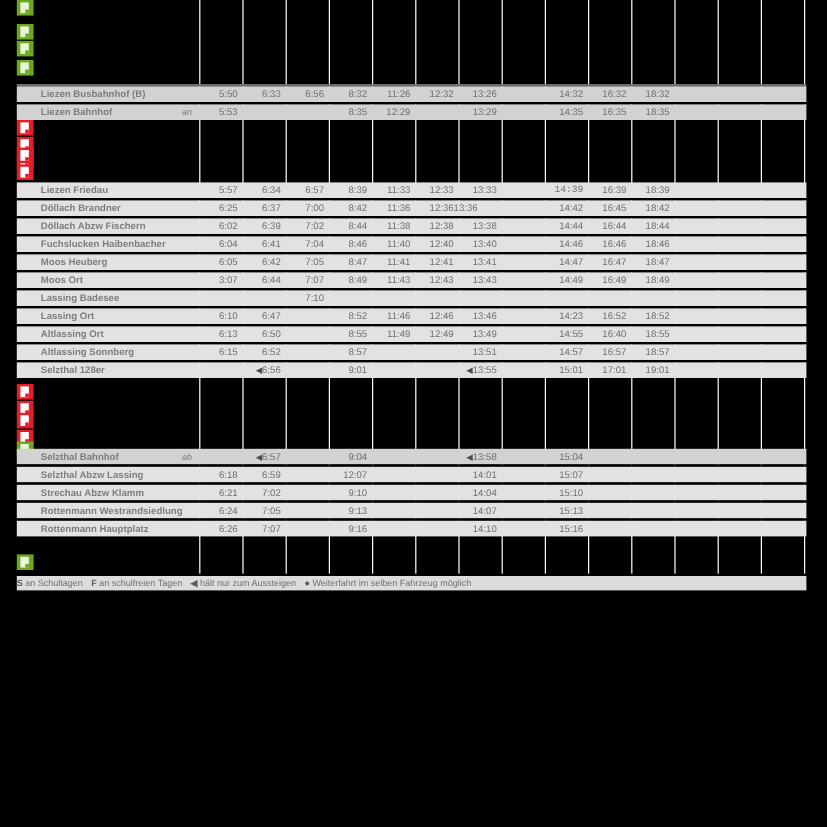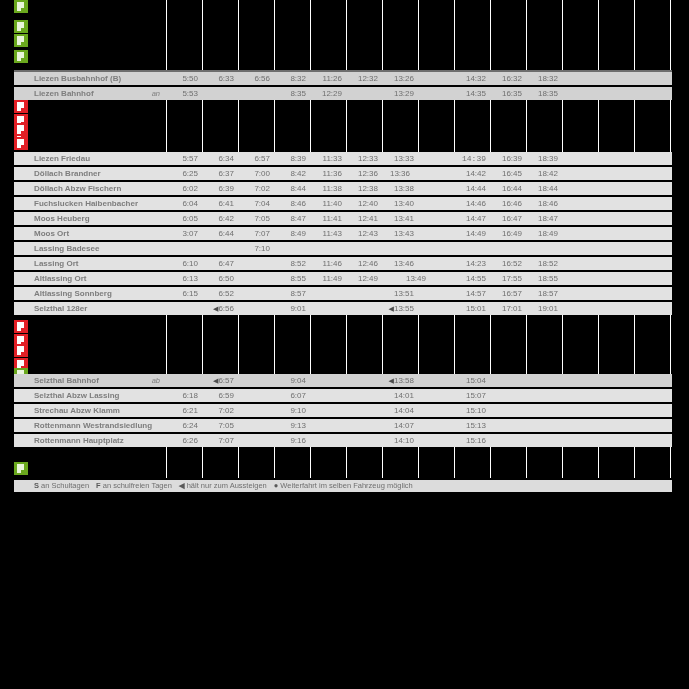--- a/index.html
+++ b/index.html
@@ -57,21 +57,21 @@
   }
   .c .mk{font-size:7px;color:#4d4d4d;margin-right:0px;}
 
   
   .vline{position:absolute;top:0;width:1px;background:#fff;}
   .vtick{position:absolute;width:1px;background:#9a9a9a;}
 
   
   .legend{
     position:absolute;left:14px;width:658px;height:12px;line-height:12px;
-    background:#dcdcdc;color:#6f6f6f;font-size:7.5px;padding-left:20px;
+    background:#dcdcdc;color:#6f6f6f;font-size:7.5px;padding-left:0;
     box-sizing:border-box;white-space:nowrap;
   }
   .legend b{color:#5a5a5a;font-weight:bold;}
   .legend .sep{display:inline-block;width:7px;}
 
   
   .toprule{position:absolute;left:14px;width:658px;height:2px;background:#6d6d6d;}
 </style>
 </head>
 <body>
@@ -231,21 +231,21 @@
       <div class="row gap"></div>
       <div class="row">
         <div class="name">Döllach Brandner</div>
         <div class="cells" style="width: 648px;">
           <div class="c" style="left: 0px;">6:25</div>
           <div class="c" style="left: 36px;">6:37</div>
           <div class="c" style="left: 72px;">7:00</div>
           <div class="c" style="left: 108px;">8:42</div>
           <div class="c" style="left: 144px;">11:36</div>
           <div class="c" style="left: 180px;">12:36</div>
-          <div class="c" style="left: 212px;">13:36</div>
+          <div class="c" style="left: 200px;">13:36</div>
           <div class="c" style="left: 252px;"></div>
           <div class="c" style="left: 288px;">14:42</div>
           <div class="c" style="left: 324px;">16:45</div>
           <div class="c" style="left: 360px;">18:42</div>
           <div class="c" style="left: 396px;"></div>
           <div class="c" style="left: 432px;"></div>
           <div class="c" style="left: 468px;"></div>
           <div class="c" style="left: 504px;"></div>
         </div>
       </div>
@@ -378,24 +378,24 @@
       <div class="row gap"></div>
       <div class="row">
         <div class="name">Altlassing Ort</div>
         <div class="cells" style="width: 648px;">
           <div class="c" style="left: 0px;">6:13</div>
           <div class="c" style="left: 36px;">6:50</div>
           <div class="c" style="left: 72px;"></div>
           <div class="c" style="left: 108px;">8:55</div>
           <div class="c" style="left: 144px;">11:49</div>
           <div class="c" style="left: 180px;">12:49</div>
-          <div class="c" style="left: 228px;">13:49</div>
+          <div class="c" style="left: 216px;">13:49</div>
           <div class="c" style="left: 252px;"></div>
           <div class="c" style="left: 288px;">14:55</div>
-          <div class="c" style="left: 324px;">17:55</div>
+          <div class="c" style="left: 324px;">16:40</div>
           <div class="c" style="left: 360px;">18:55</div>
           <div class="c" style="left: 396px;"></div>
           <div class="c" style="left: 432px;"></div>
           <div class="c" style="left: 468px;"></div>
           <div class="c" style="left: 504px;"></div>
         </div>
       </div>
       <div class="row gap"></div>
       <div class="row">
         <div class="name">Altlassing Sonnberg</div>
@@ -461,21 +461,21 @@
           <div class="c" style="left: 504px;"></div>
         </div>
       </div>
       <div class="row gap"></div>
       <div class="row">
         <div class="name">Selzthal Abzw Lassing</div>
         <div class="cells" style="width: 648px;">
           <div class="c" style="left: 0px;">6:18</div>
           <div class="c" style="left: 36px;">6:59</div>
           <div class="c" style="left: 72px;"></div>
-          <div class="c" style="left: 108px;">6:07</div>
+          <div class="c" style="left: 108px;">12:07</div>
           <div class="c" style="left: 144px;"></div>
           <div class="c" style="left: 180px;"></div>
           <div class="c" style="left: 216px;">14:01</div>
           <div class="c" style="left: 252px;"></div>
           <div class="c" style="left: 288px;">15:07</div>
           <div class="c" style="left: 324px;"></div>
           <div class="c" style="left: 360px;"></div>
           <div class="c" style="left: 396px;"></div>
           <div class="c" style="left: 432px;"></div>
           <div class="c" style="left: 468px;"></div>

